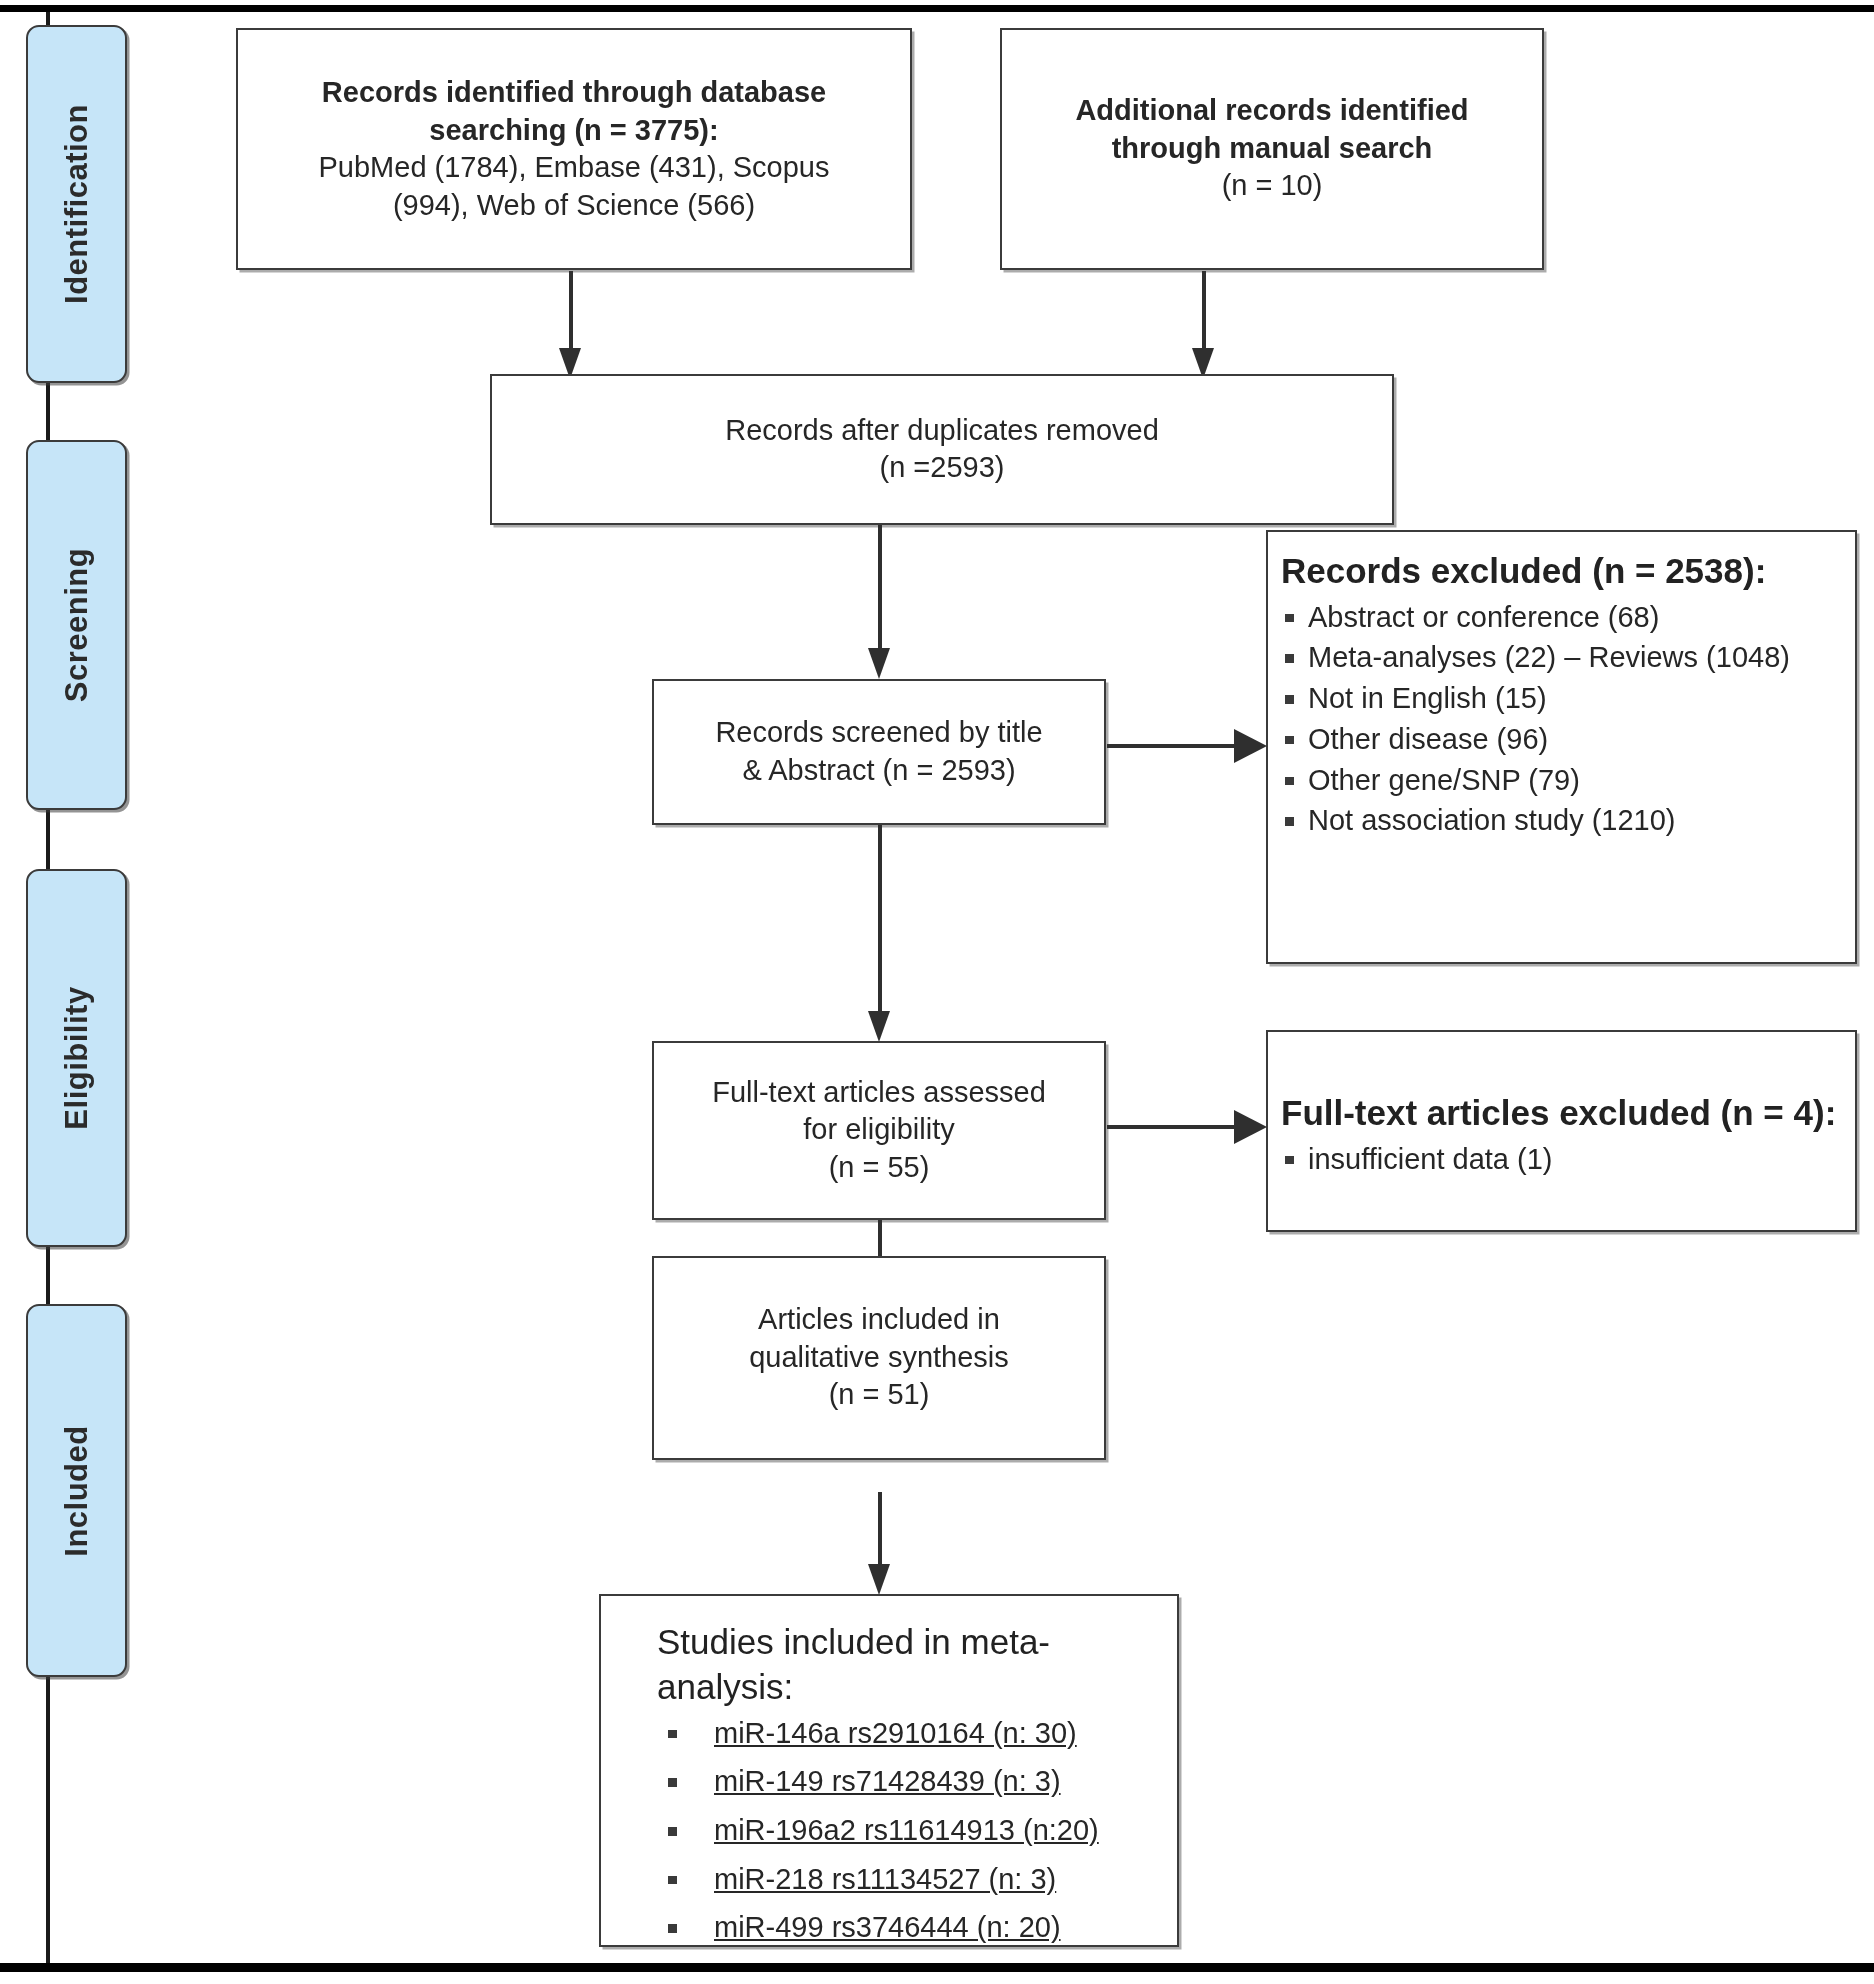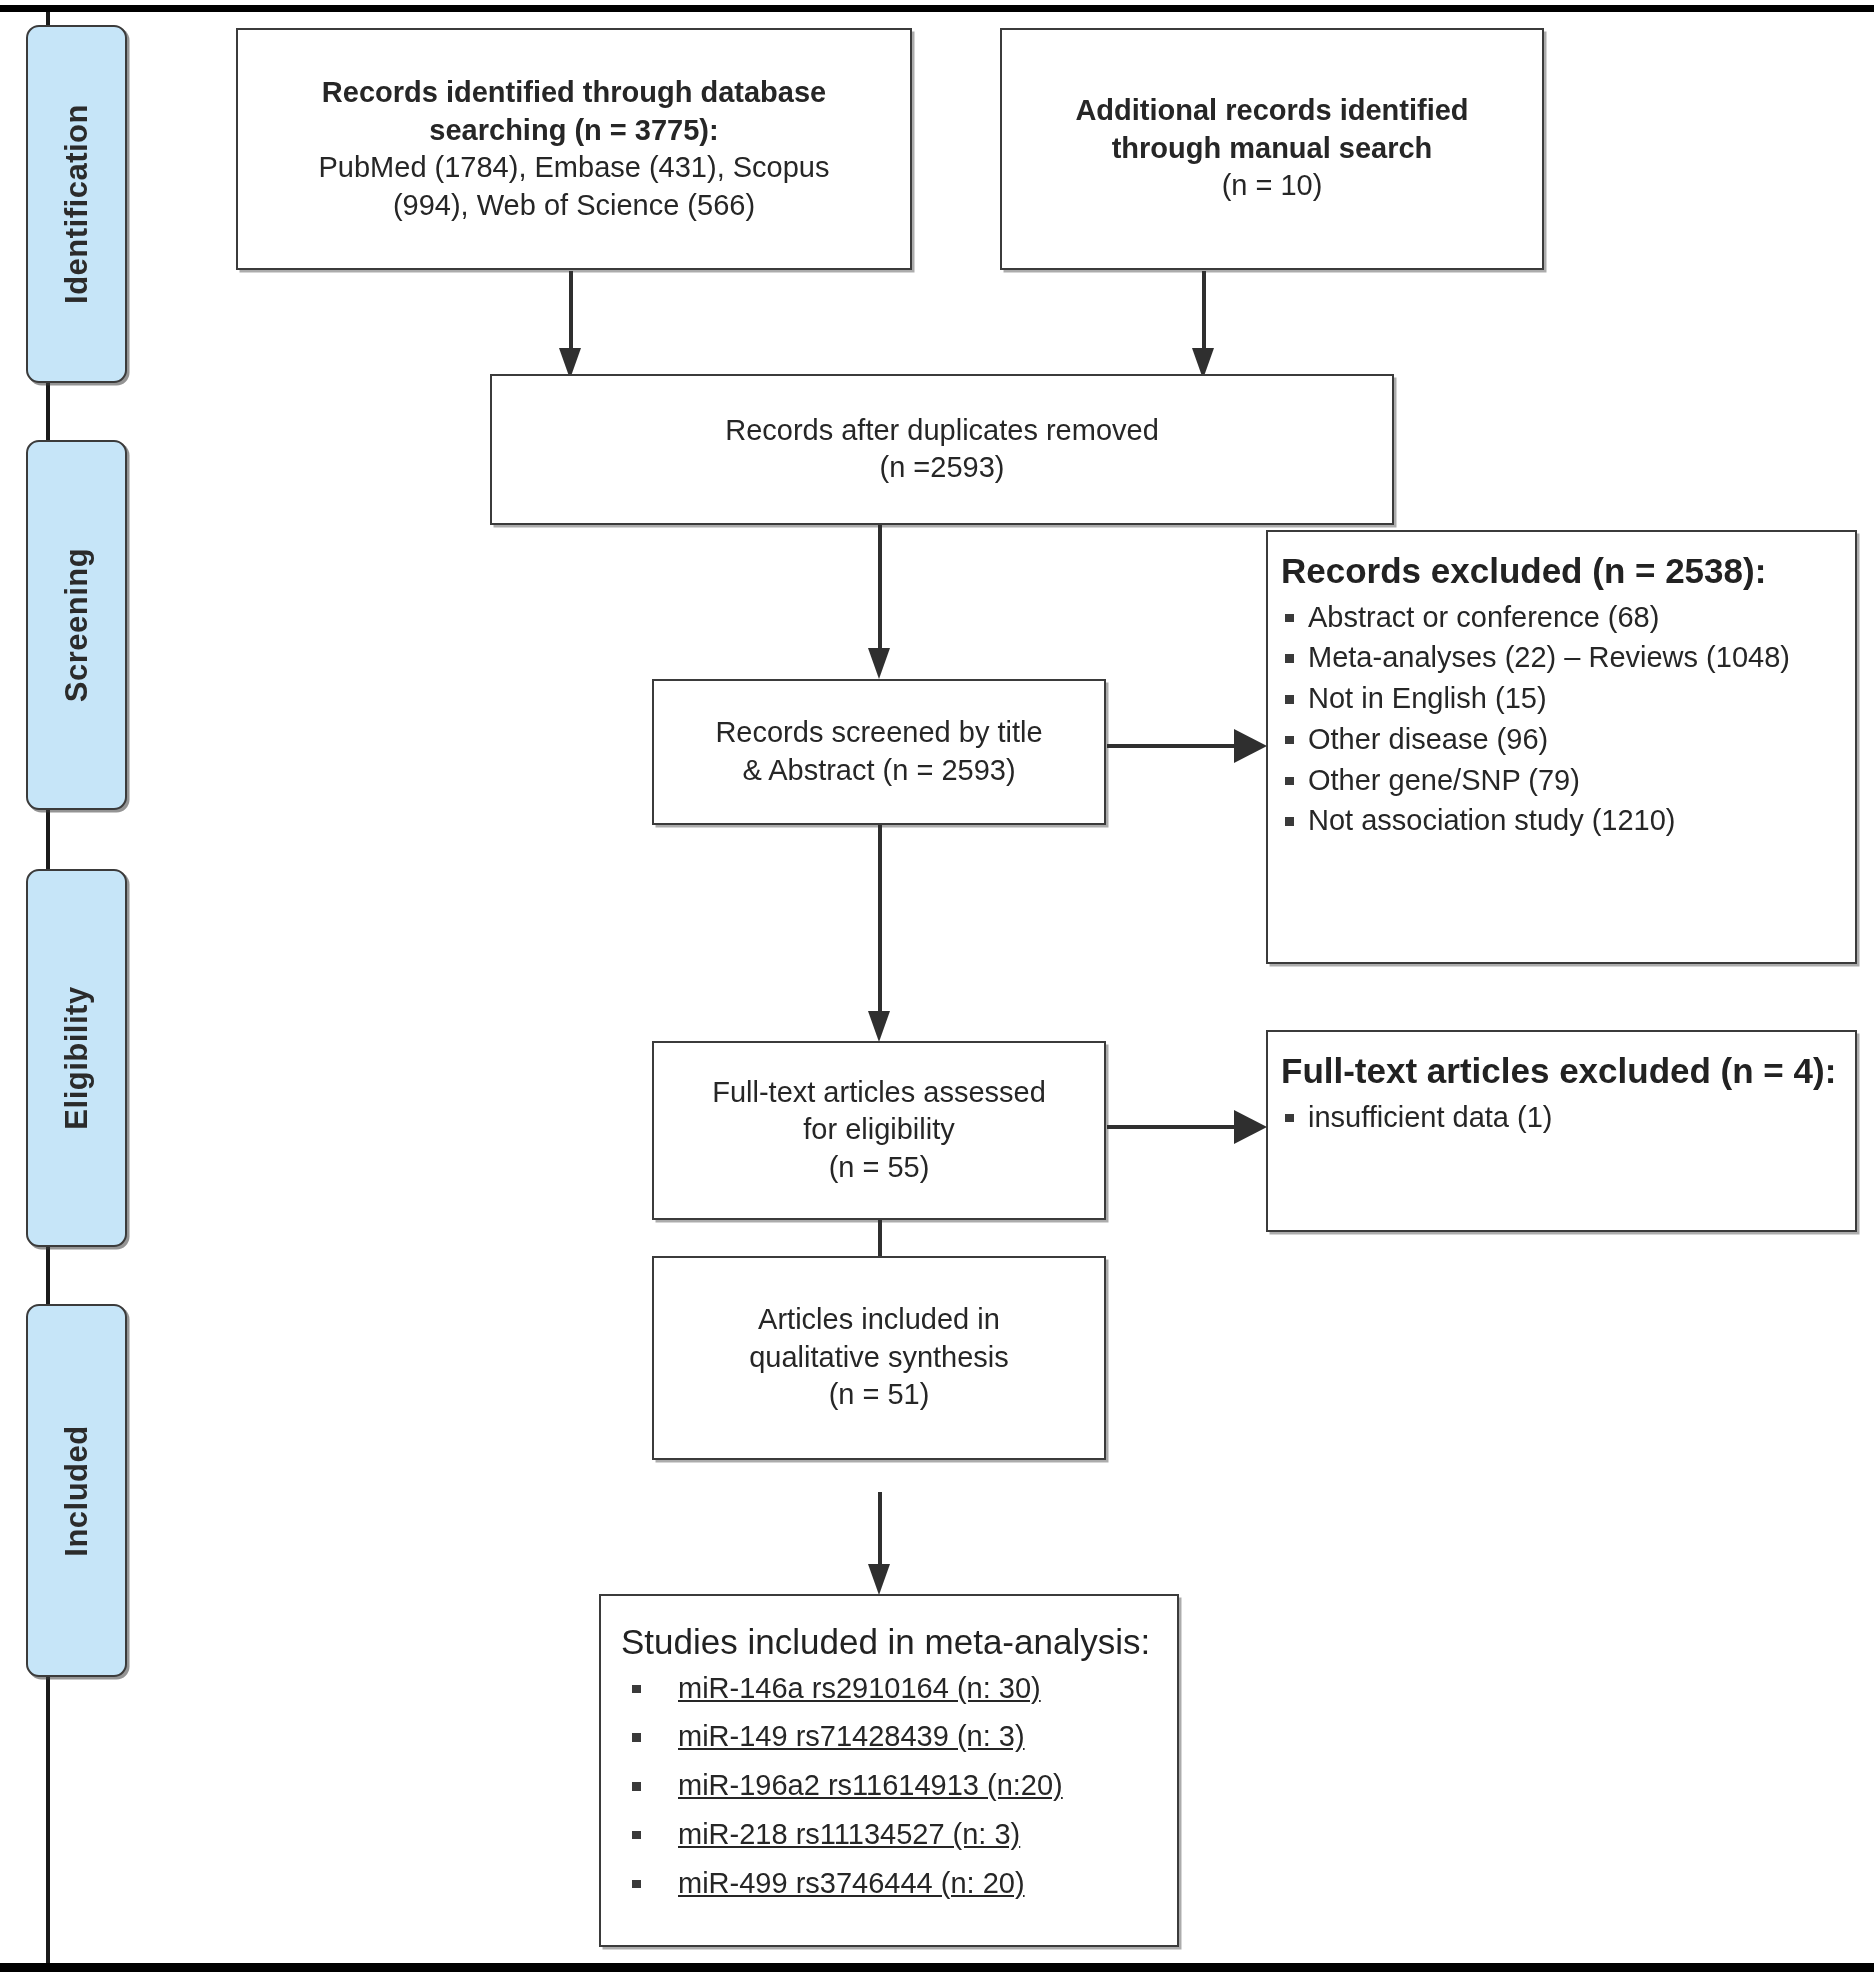--- a/index.html
+++ b/index.html
@@ -242,21 +242,21 @@
 
   <div class="box" style="left:652px; top:1041px; width:454px; height:179px;">
     <div class="box-inner">
       <div class="line">Full-text articles assessed</div>
       <div class="line">for eligibility</div>
       <div class="line">(n =  55)</div>
     </div>
   </div>
 
   <div class="box" style="left:1266px; top:1030px; width:591px; height:202px;">
-    <div class="box-inner top-aligned" style="">
+    <div class="box-inner top-aligned" style="margin-top:42px;">
       <div class="heading">Full-text articles excluded (n = 4):</div>
       <ul class="bullets">
         <li>insufficient data (1)</li>
       </ul>
     </div>
   </div>
 
   <div class="hline" style="left:1107px; top:1125px; width:131px;"></div>
   <div class="arrow-right" style="left:1234px; top:1110px;"></div>
 
@@ -268,21 +268,21 @@
       <div class="line">Articles included in</div>
       <div class="line">qualitative synthesis</div>
       <div class="line">(n = 51)</div>
     </div>
   </div>
 
   <div class="vline" style="left:878px; top:1492px; height:73px;"></div>
   <div class="arrow-down" style="left:868px; top:1564px;"></div>
 
   <div class="box" style="left:599px; top:1594px; width:580px; height:353px;">
-    <div class="box-inner top-aligned" style="padding-top:24px; padding-left:20px;">
+    <div class="box-inner top-aligned" style="padding-top:24px; padding-left:20px;margin-left:36px;">
       <div class="heading reg">Studies included in meta-analysis:</div>
       <ul class="bullets wide">
         <li>miR-146a rs2910164 (n: 30)</li>
         <li>miR-149 rs71428439 (n: 3)</li>
         <li>miR-196a2 rs11614913 (n:20)</li>
         <li>miR-218 rs11134527 (n: 3)</li>
         <li>miR-499 rs3746444 (n: 20)</li>
       </ul>
     </div>
   </div>

